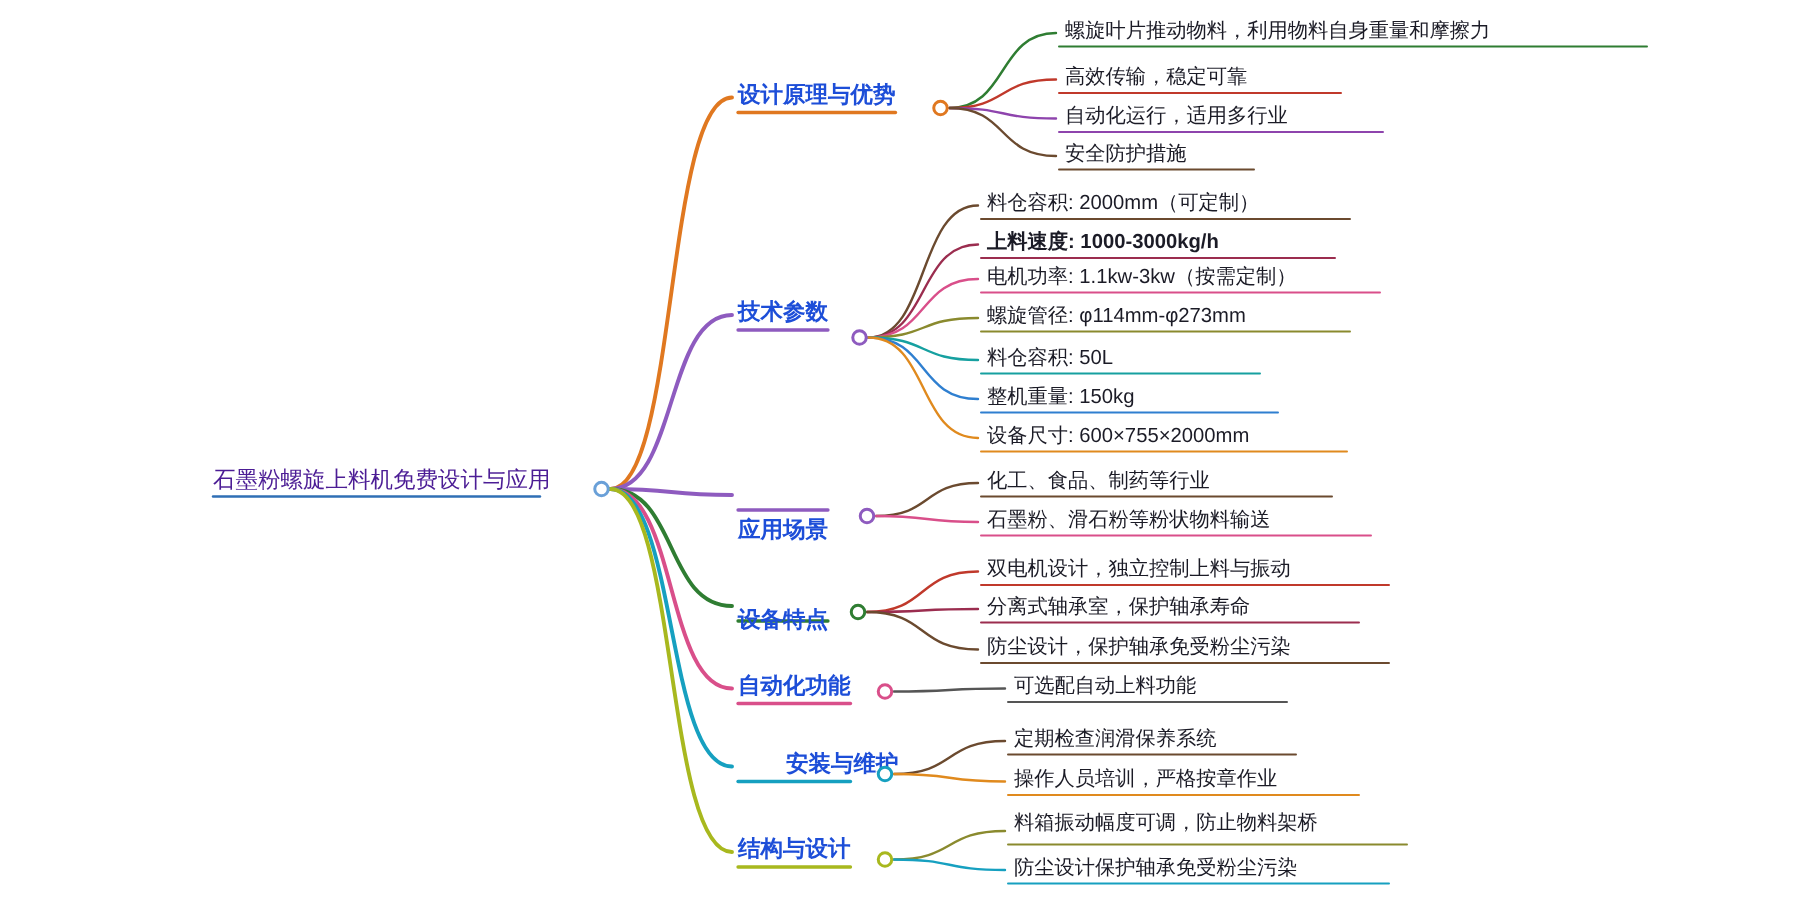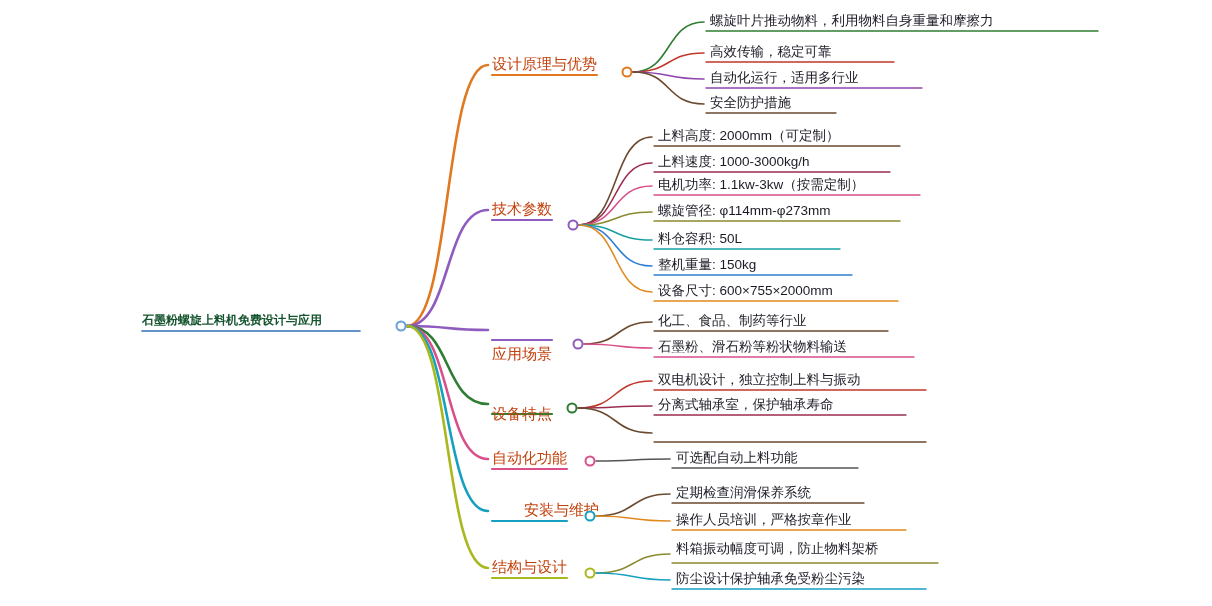--- a/index.html
+++ b/index.html
@@ -22,30 +22,30 @@
     width: 1212px;
     height: 606px;
   }
   .node {
     position: absolute;
     white-space: nowrap;
     line-height: 1.1;
     color: #1a1a2e;
   }
   .node-root {
-    font-size: 12px;
-    font-weight: 700;
-    color: #14532d;
+    font-size: 15px;
+    font-weight: 400;
+    color: #4c1d95;
     transform: translate(0, -50%);
     padding-bottom: 2px;
   }
   .node-branch {
     font-size: 15px;
-    font-weight: 400;
-    color: #c2410c;
+    font-weight: 700;
+    color: #1d4ed8;
     transform: translate(0, -50%);
     padding-bottom: 2px;
   }
   .node-leaf {
     font-size: 13.5px;
     font-weight: 400;
     color: #1b1b26;
     transform: translate(0, -50%);
     padding-bottom: 2px;
   }
@@ -125,35 +125,36 @@
 <div class="node node-root" style="left: 142px; top: 322px;">石墨粉螺旋上料机免费设计与应用</div>
     <div class="dot" style="left: 401px; top: 326px; border: 2px solid rgb(106, 160, 216);"></div>
     <div class="node node-branch" style="left: 492px; top: 65px;">设计原理与优势</div>
     <div class="dot" style="left: 627px; top: 72px; border: 2px solid rgb(224, 120, 32);"></div>
     <div class="node node-leaf" style="left: 710px; top: 22px;">螺旋叶片推动物料，利用物料自身重量和摩擦力</div>
     <div class="node node-leaf" style="left: 710px; top: 53px;">高效传输，稳定可靠</div>
     <div class="node node-leaf" style="left: 710px; top: 79px;">自动化运行，适用多行业</div>
     <div class="node node-leaf" style="left: 710px; top: 104px;">安全防护措施</div>
     <div class="node node-branch" style="left: 492px; top: 210px;">技术参数</div>
     <div class="dot" style="left: 573px; top: 225px; border: 2px solid rgb(142, 91, 191);"></div>
-    <div class="node node-leaf" style="left: 658px; top: 137px;">上料高度: 2000mm（可定制）</div>
-    <div class="node node-leaf" style="left: 658px; top: 163px;">上料速度: 1000-3000kg/h</div>
+    <div class="node node-leaf" style="left: 658px; top: 137px;">料仓容积: 2000mm（可定制）</div>
+    <div class="node node-leaf" style="left: 658px; top: 163px; font-weight: bold;">上料速度: 1000-3000kg/h</div>
     <div class="node node-leaf" style="left: 658px; top: 186px;">电机功率: 1.1kw-3kw（按需定制）</div>
     <div class="node node-leaf" style="left: 658px; top: 212px;">螺旋管径: φ114mm-φ273mm</div>
     <div class="node node-leaf" style="left: 658px; top: 240px;">料仓容积: 50L</div>
     <div class="node node-leaf" style="left: 658px; top: 266px;">整机重量: 150kg</div>
     <div class="node node-leaf" style="left: 658px; top: 292px;">设备尺寸: 600×755×2000mm</div>
     <div class="node node-branch" style="left: 492px; top: 330px; margin-top: 25px;">应用场景</div>
     <div class="dot" style="left: 578px; top: 344px; border: 2px solid rgb(142, 91, 191);"></div>
     <div class="node node-leaf" style="left: 658px; top: 322px;">化工、食品、制药等行业</div>
     <div class="node node-leaf" style="left: 658px; top: 348px;">石墨粉、滑石粉等粉状物料输送</div>
     <div class="node node-branch" style="left: 492px; top: 415px;">设备特点</div>
     <div class="dot" style="left: 572px; top: 408px; border: 2px solid rgb(47, 125, 50);"></div>
     <div class="node node-leaf" style="left: 658px; top: 381px;">双电机设计，独立控制上料与振动</div>
     <div class="node node-leaf" style="left: 658px; top: 406px;">分离式轴承室，保护轴承寿命</div>
+    <div class="node node-leaf" style="left: 658px; top: 433px;">防尘设计，保护轴承免受粉尘污染</div>
     <div class="node node-branch" style="left: 492px; top: 459px;">自动化功能</div>
     <div class="dot" style="left: 590px; top: 461px; border: 2px solid rgb(217, 79, 138);"></div>
     <div class="node node-leaf" style="left: 676px; top: 459px;">可选配自动上料功能</div>
     <div class="node node-branch" style="left: 492px; top: 511px; margin-left: 32px;">安装与维护</div>
     <div class="dot" style="left: 590px; top: 516px; border: 2px solid rgb(22, 160, 192);"></div>
     <div class="node node-leaf" style="left: 676px; top: 494px;">定期检查润滑保养系统</div>
     <div class="node node-leaf" style="left: 676px; top: 521px;">操作人员培训，严格按章作业</div>
     <div class="node node-branch" style="left: 492px; top: 568px;">结构与设计</div>
     <div class="dot" style="left: 590px; top: 573px; border: 2px solid rgb(168, 184, 30);"></div>
     <div class="node node-leaf" style="left: 676px; top: 550px;">料箱振动幅度可调，防止物料架桥</div>

